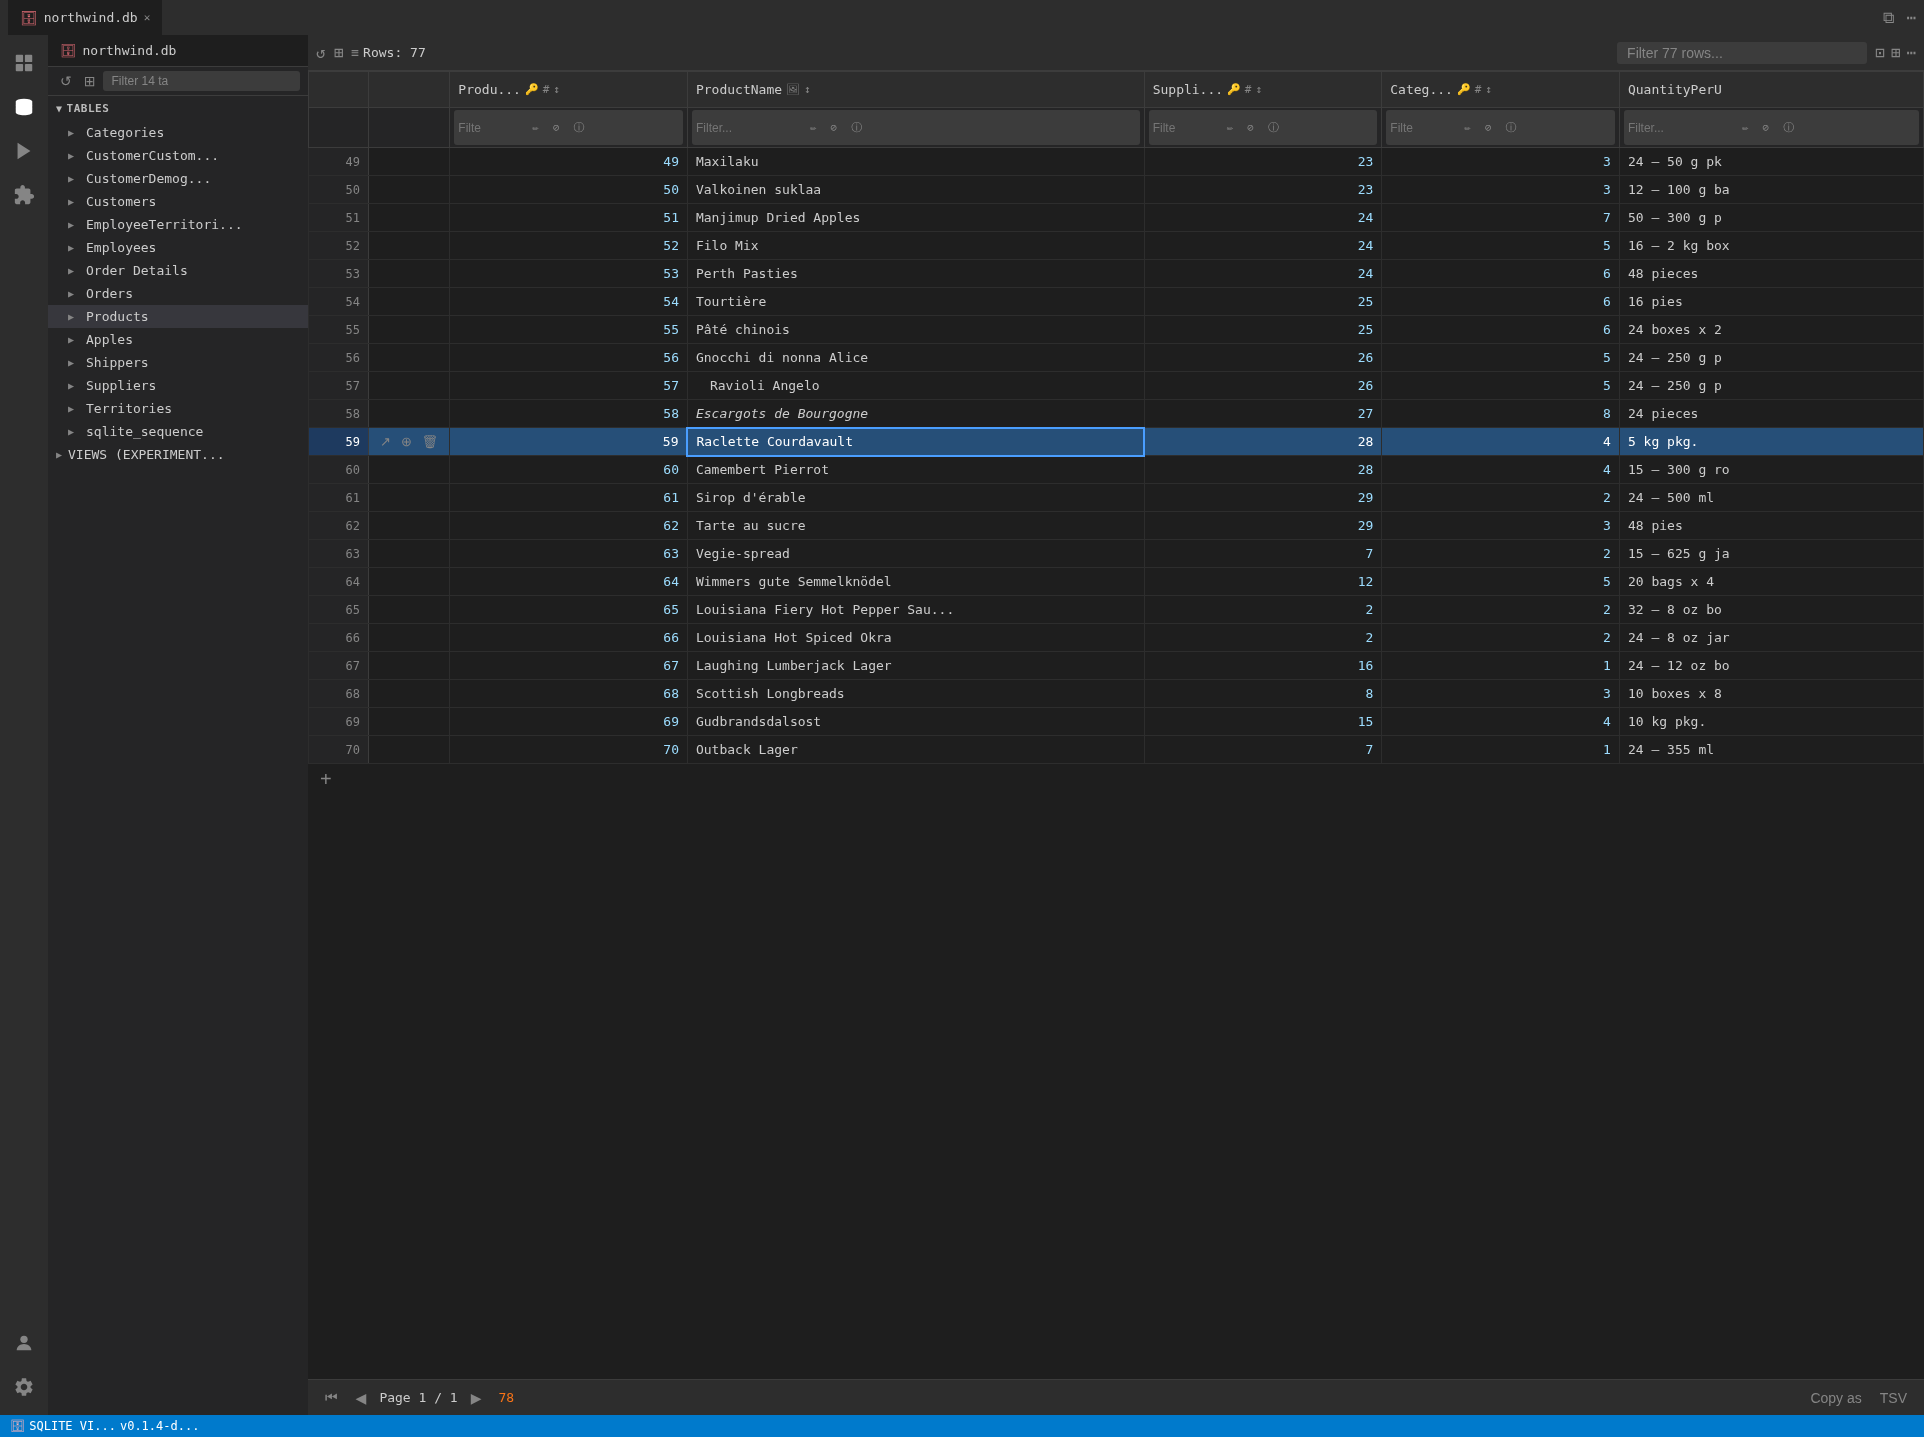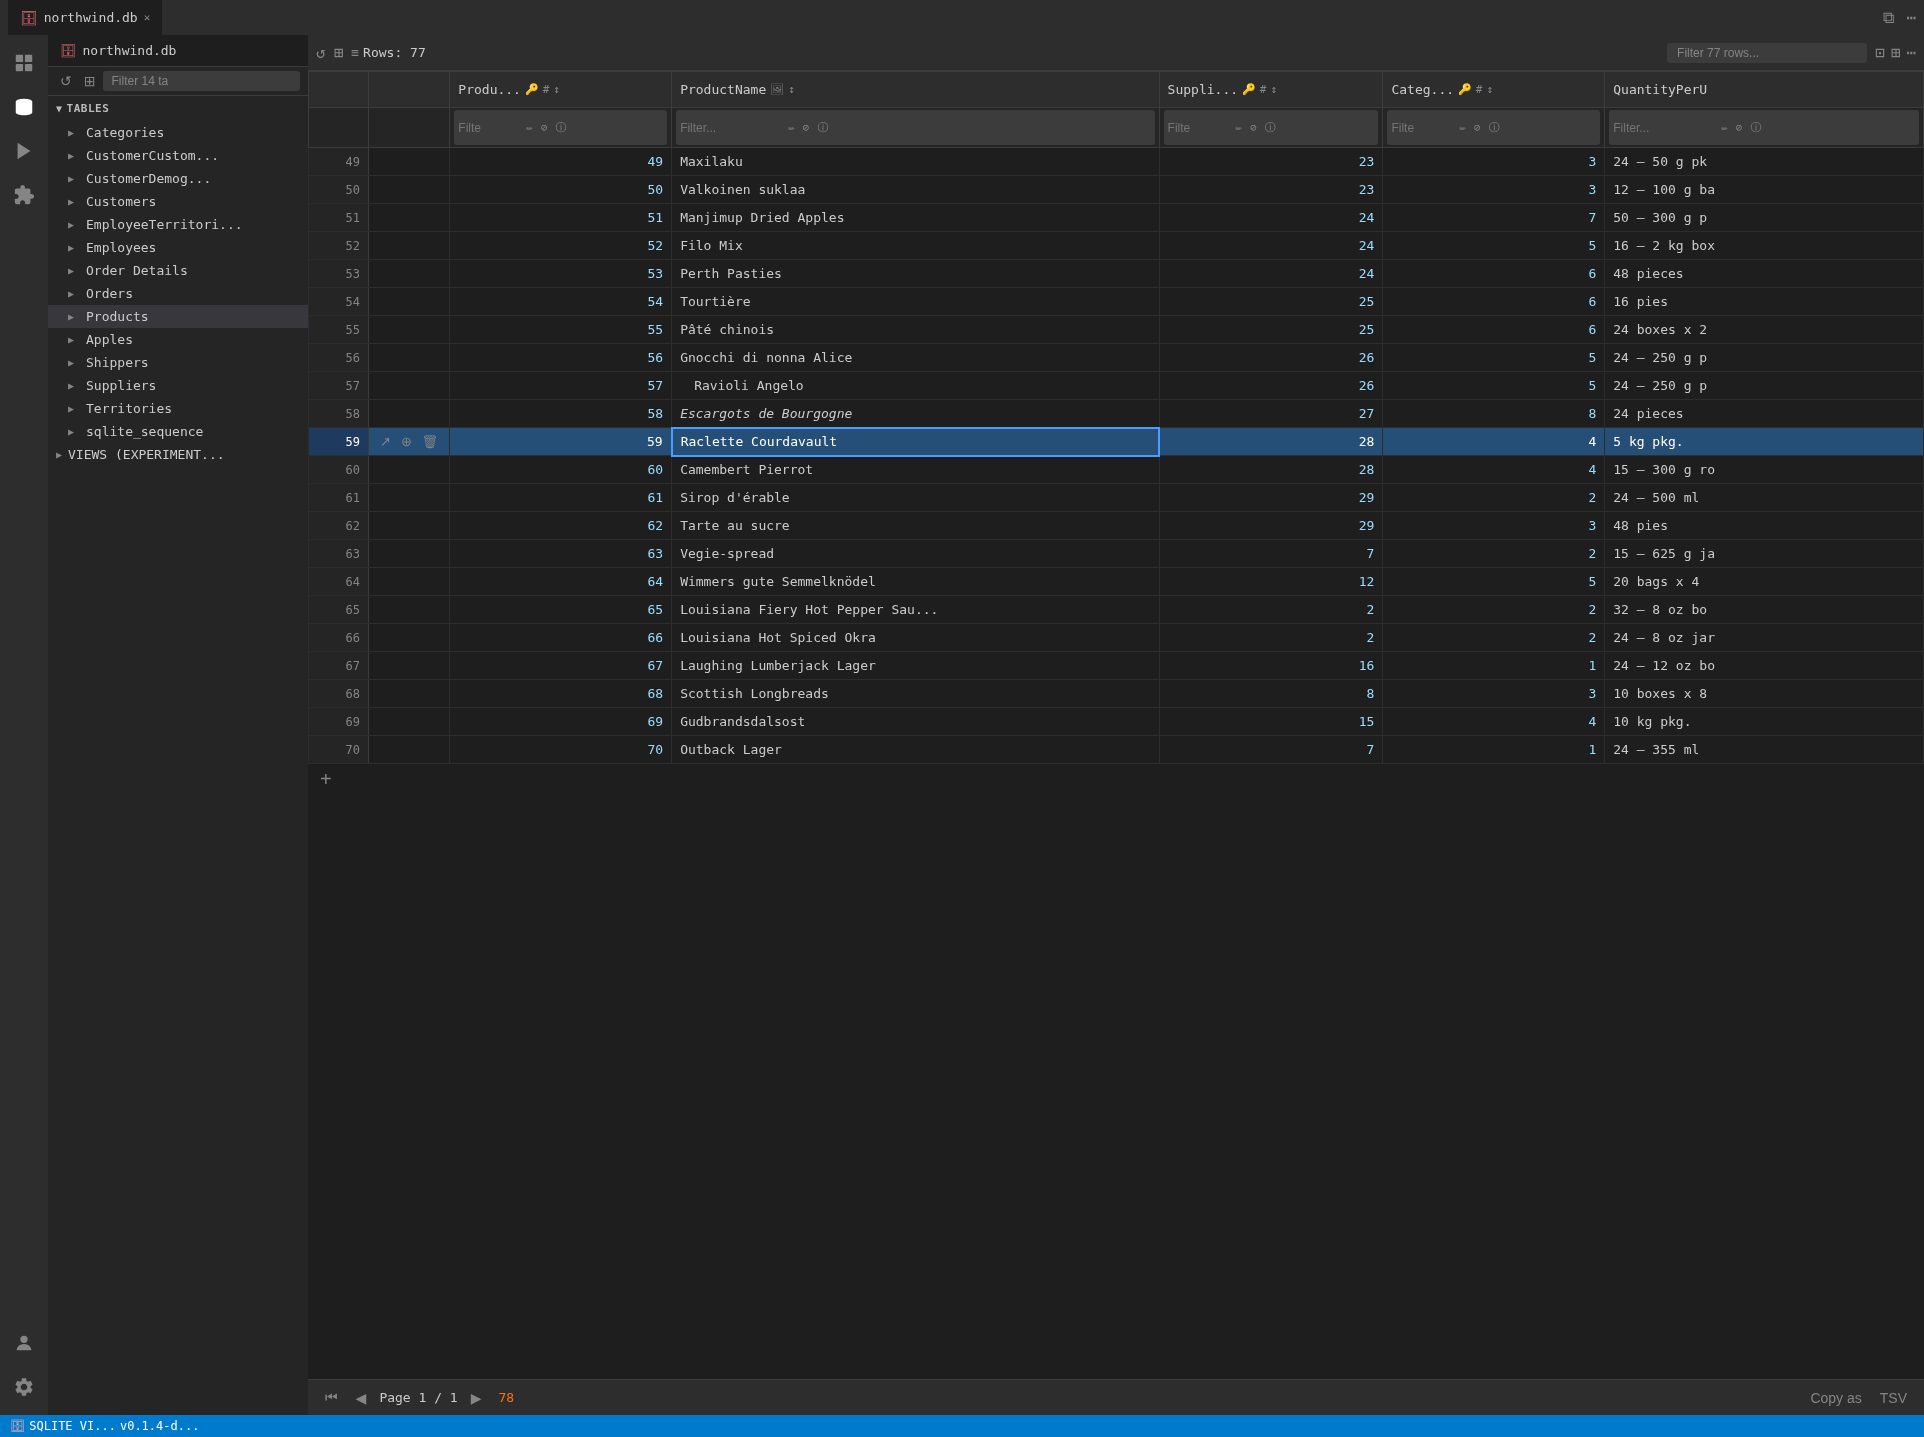--- a/index.html
+++ b/index.html
@@ -199,23 +199,23 @@
       color: #cccccc;
       font-size: 13px;
     }
     .rows-badge .grid-icon { color: #858585; }
     .filter-rows-input {
       margin-left: auto;
       background: #3c3c3c;
       border: none;
       color: #f0abfc;
       padding: 3px 10px;
-      font-size: 12px;
+      font-size: 14px;
       border-radius: 3px;
-      width: 200px;
+      width: 250px;
     }
     .filter-rows-input::placeholder { color: #858585; }
     .toolbar-right-icons {
       display: flex;
       gap: 6px;
       color: #858585;
     }
 
     
     .table-container {
@@ -279,21 +279,21 @@
     th .col-name { font-size: 13px; }
 
     .filter-row th {
       background: #252526;
       padding: 2px 4px;
       height: 28px;
     }
     .filter-row .col-filter {
       display: flex;
       align-items: center;
-      gap: 8px;
+      gap: 14px;
       background: #3c3c3c;
       border-radius: 3px;
       padding: 10px 4px;
     }
     .filter-row .col-filter input {
       background: none;
       border: none;
       color: #cccccc;
       font-size: 12px;
       width: 60px;

